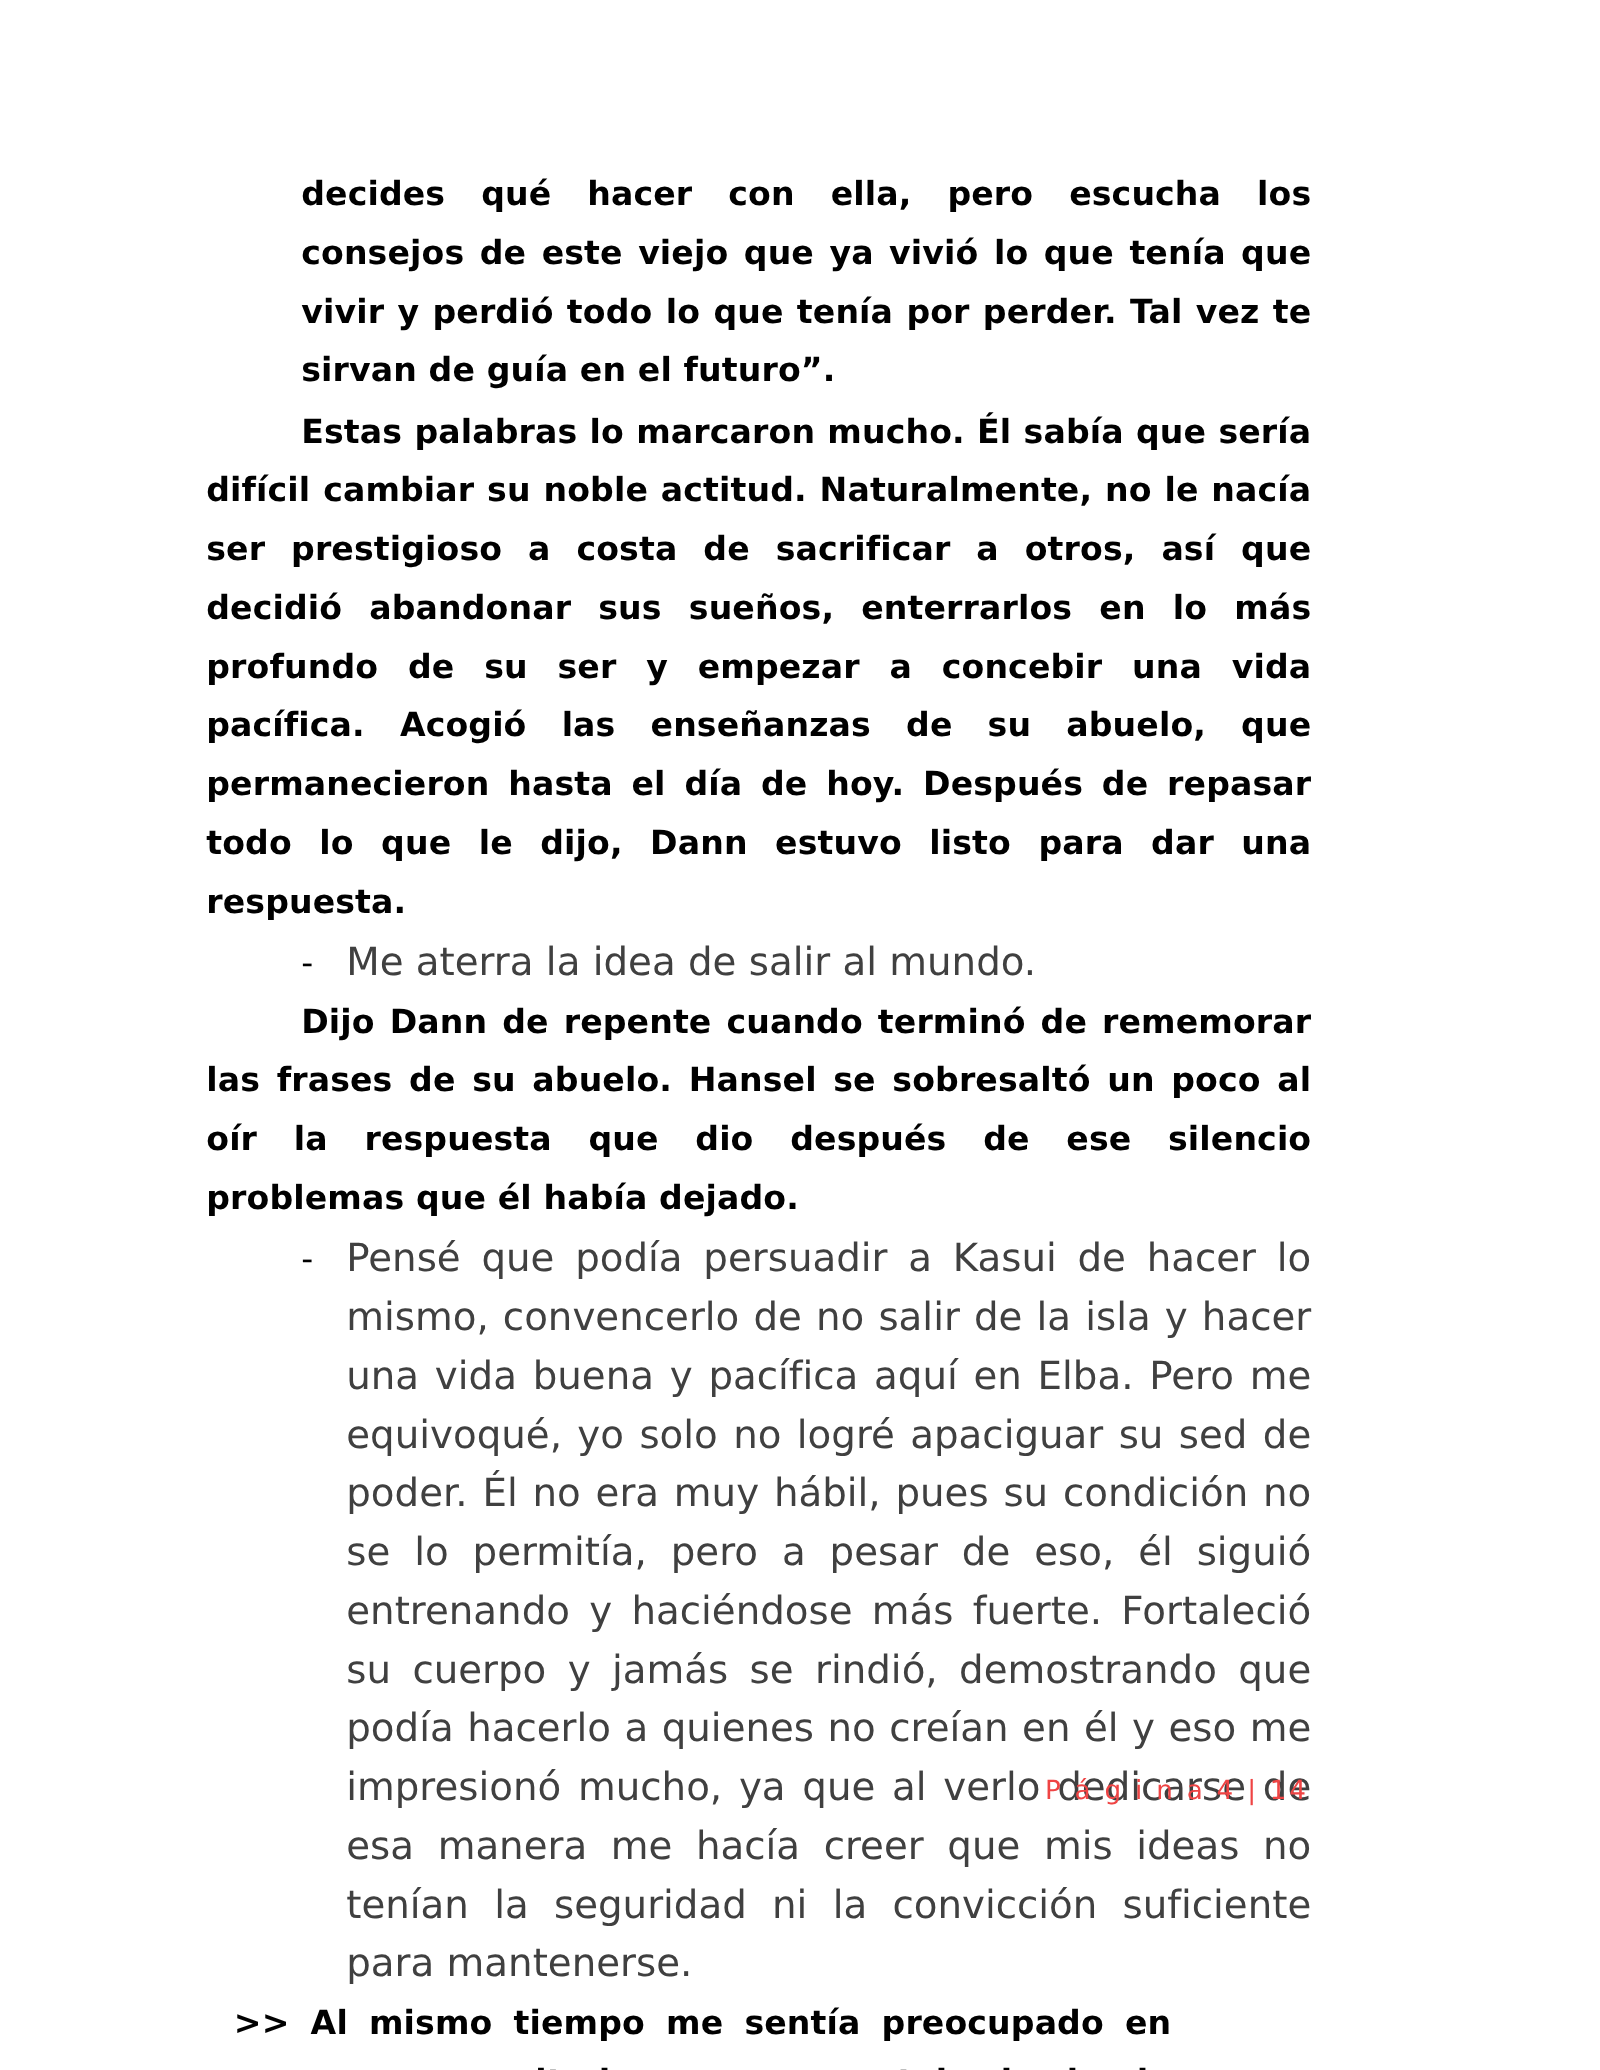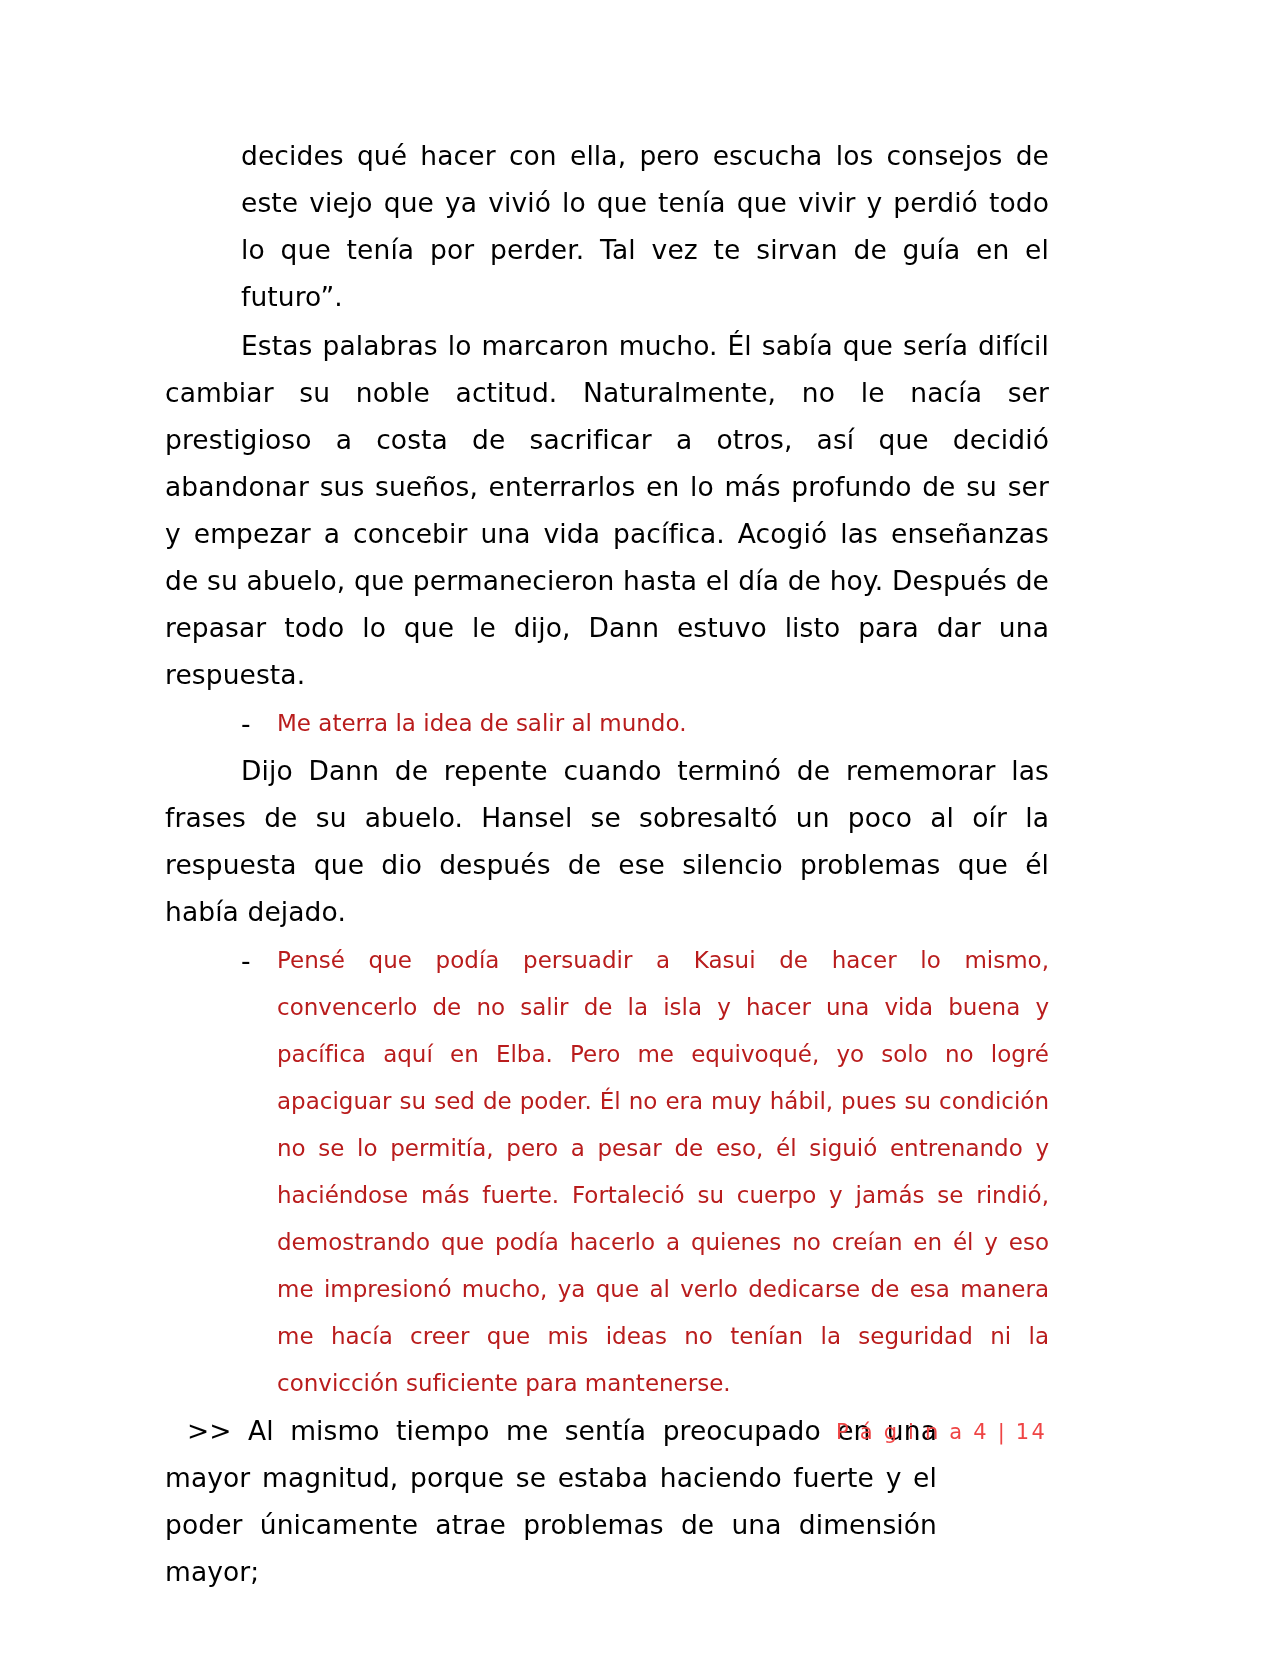--- a/index.html
+++ b/index.html
@@ -29,21 +29,21 @@
     top: 132px;
     width: 884px;
   }
   p {
     margin: 0 0 2px 0;
     font-size: 26.5px;
     line-height: 47px;
     text-align: justify;
     text-justify: inter-word;
     color: #000000;
-    font-weight: 400;
+    font-weight: 700;
     letter-spacing: 0.1px;
   }
   p.first-para {
     margin-left: 76px;
     width: 808px;
   }
   p.body-para {
     text-indent: 76px;
   }
   .dash-item {
@@ -52,24 +52,24 @@
     width: 808px;
   }
   .dash-item .dash {
     width: 36px;
     flex: 0 0 36px;
     font-size: 26.5px;
     line-height: 47px;
   }
   .dash-item .dash-text {
     flex: 1 1 auto;
-    font-size: 23px;
+    font-size: 31px;
     line-height: 47px;
     text-align: justify;
-    color: #b91c1c;
+    color: #404040;
   }
   .dash-item .dash-text.nojustify {
     text-align: left;
   }
   .quote-para {
     width: 772px;
     text-indent: 22px;
   }
   .footer {
     position: absolute;

